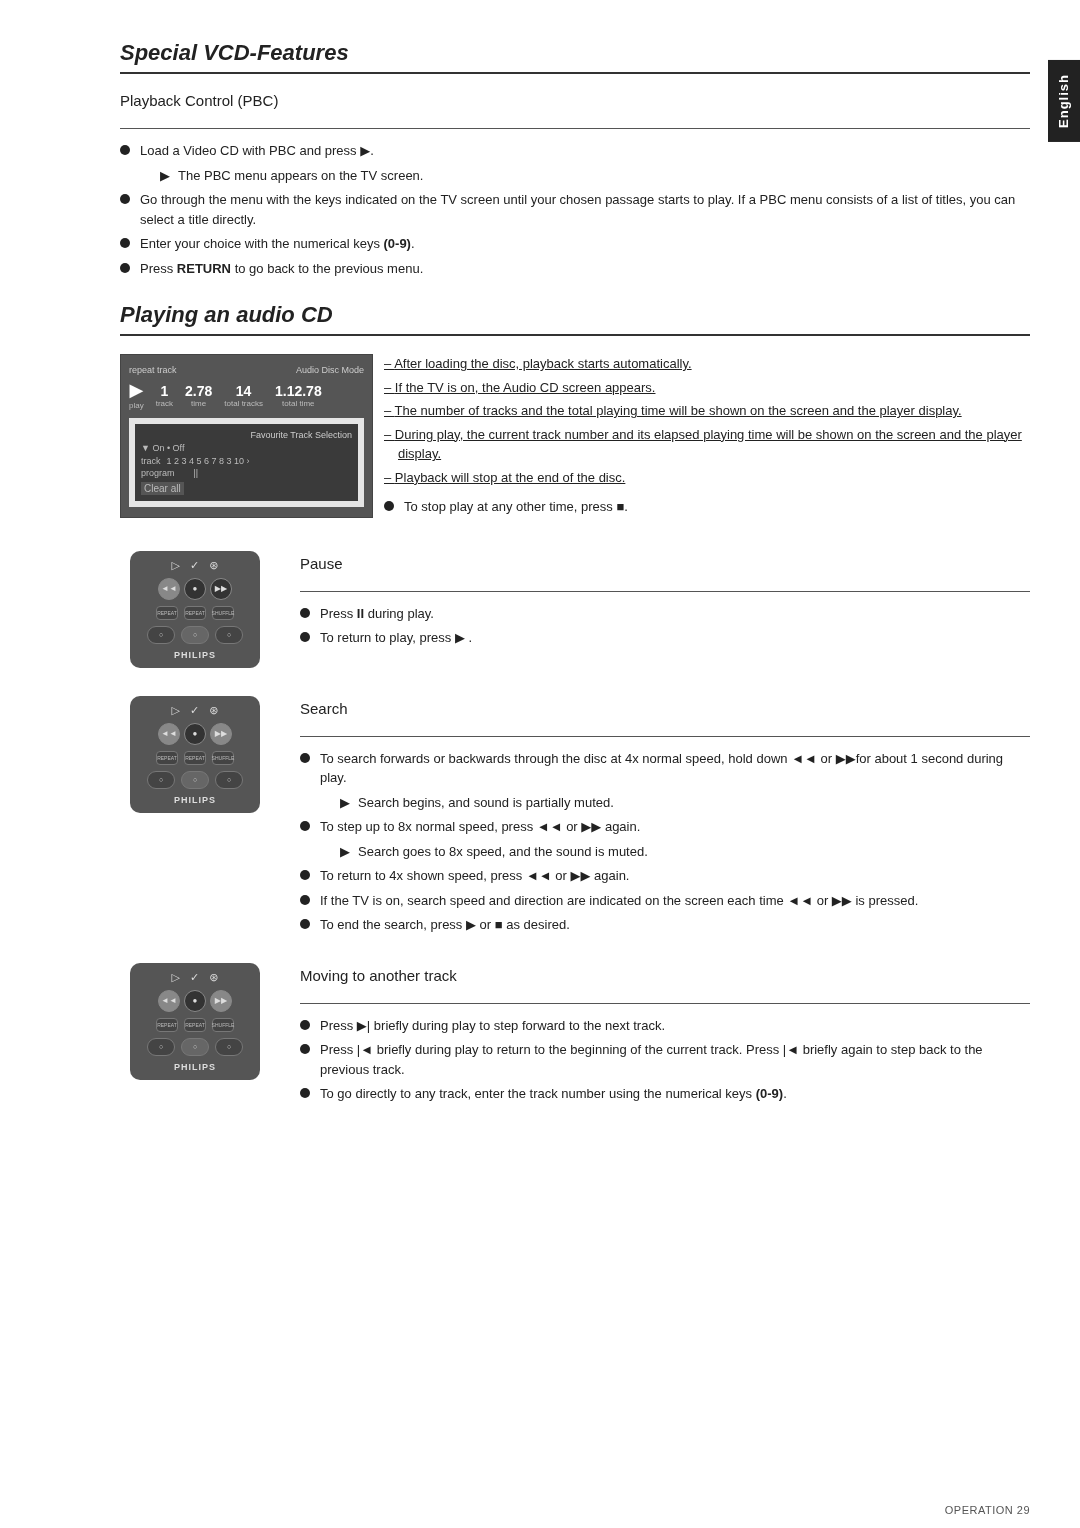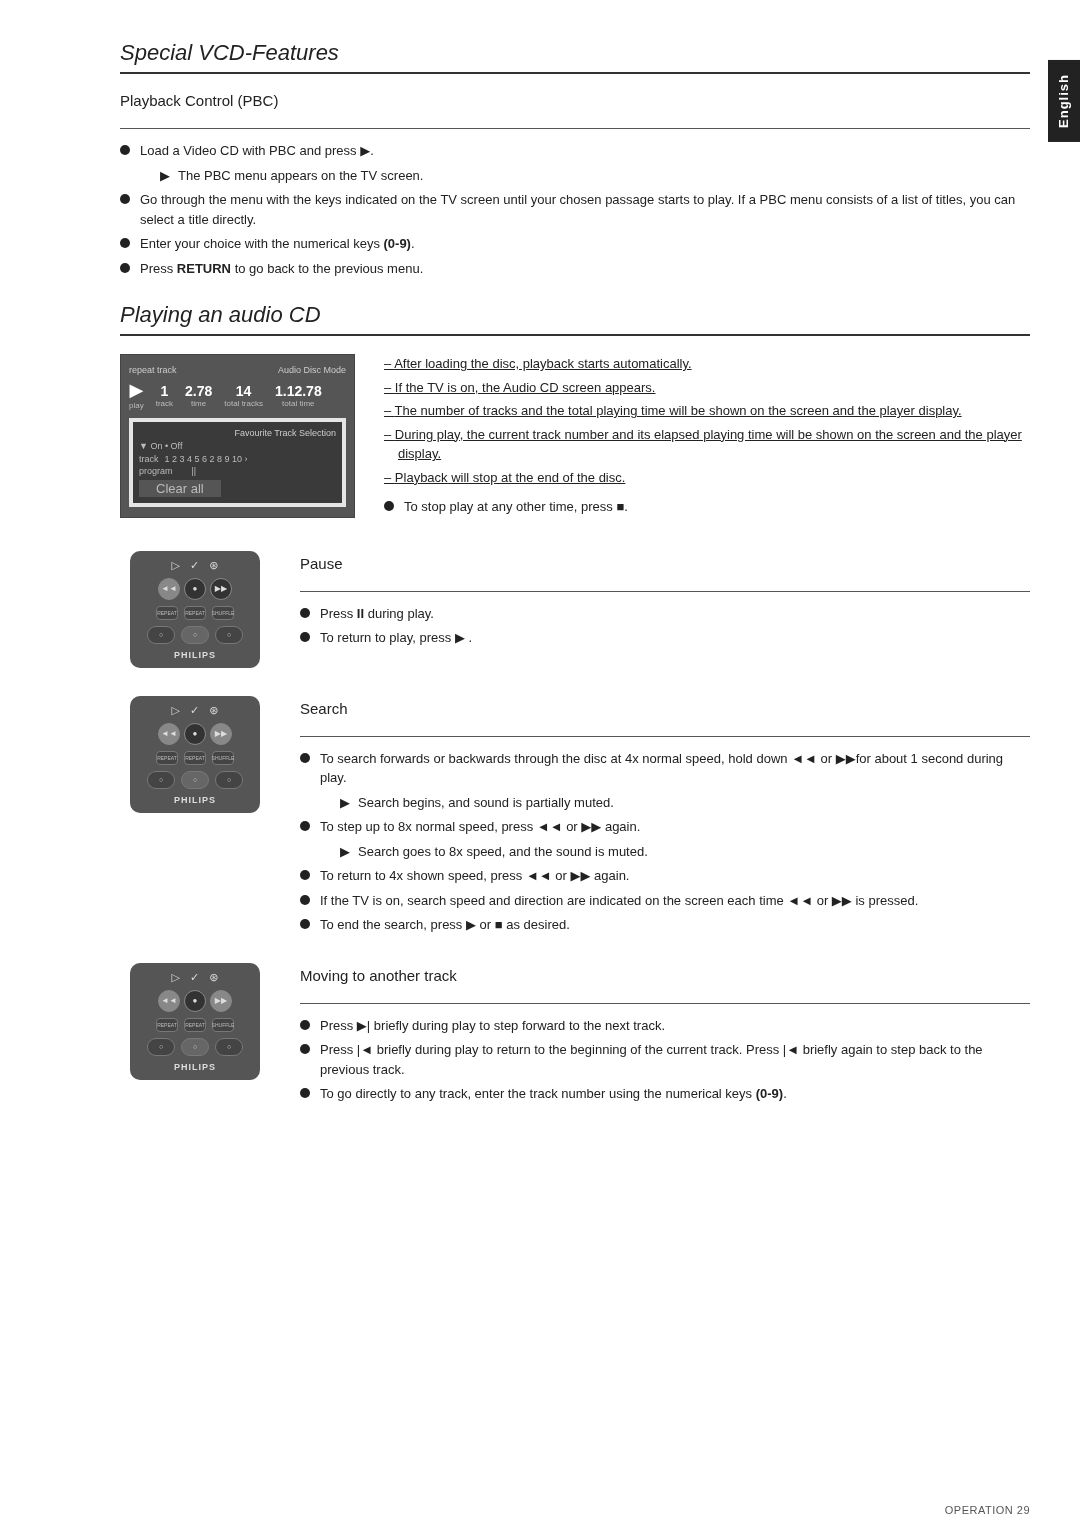--- a/index.html
+++ b/index.html
@@ -41,21 +41,21 @@
     .main-content {
       margin-left: 120px;
       margin-right: 50px;
       padding-top: 40px;
       flex: 1;
     }
 
     
     .section-title {
       font-size: 22px;
-      font-weight: normal;
+      font-weight: bold;
       border-bottom: 2px solid #333;
       padding-bottom: 6px;
       margin-bottom: 18px;
       font-style: italic;
     }
 
     .subsection-title {
       font-size: 15px;
       font-weight: normal;
       border-bottom: 1.5px solid #555;
@@ -106,21 +106,21 @@
       flex-shrink: 0;
     }
     .right-col {
       flex: 1;
     }
 
     
     .cd-screen {
       background: #555;
       border: 1px solid #444;
-      width: 235px;
+      width: 253px;
       padding: 10px 8px 10px 8px;
       font-size: 10px;
       color: #ddd;
     }
     .cd-screen .top-row {
       display: flex;
       justify-content: space-between;
       font-size: 9px;
       color: #ccc;
       margin-bottom: 4px;
@@ -144,40 +144,40 @@
     .cd-screen .data-label {
       font-size: 8px;
       color: #bbb;
     }
     .cd-screen .play-icon {
       font-size: 18px;
       color: #fff;
     }
     .cd-screen .fav-section {
       background: #3a3a3a;
-      border: 4px solid #e5e5e5;
+      border: 6px solid #e5e5e5;
       padding: 6px 6px;
       margin-top: 4px;
     }
     .cd-screen .fav-title {
       font-size: 9px;
       color: #ccc;
       text-align: right;
       margin-bottom: 3px;
     }
     .cd-screen .fav-onoff {
       font-size: 9px;
       color: #bbb;
       margin-bottom: 3px;
     }
     .cd-screen .fav-clear {
-      font-size: 13px;
+      font-size: 10px;
       color: #bbb;
       background: #555;
-      padding: 1px 17px;
+      padding: 1px 3px;
       display: inline-block;
     }
 
     
     .remote-wrap {
       display: flex;
       justify-content: center;
       margin-bottom: 10px;
     }
     .remote {
@@ -380,21 +380,21 @@
                 <span class="data-val">1.12.78</span>
                 <span class="data-label">total time</span>
               </div>
             </div>
 
             <div class="fav-section">
               <div class="fav-title">Favourite Track Selection</div>
               <div class="fav-onoff">▼ On • Off</div>
               <div style="display:flex; gap:6px; font-size:9px; color:#bbb; margin-bottom:2px;">
                 <span>track</span>
-                <span>1  2  3  4  5  6  2  8  9  10 ›</span>
+                <span>1  2  3  4  5  6  7  8  3  10 ›</span>
               </div>
               <div style="display:flex; gap:19px; font-size:9px; color:#bbb; margin-bottom:4px;">
                 <span>program</span>
                 <span>||</span>
               </div>
               <div class="fav-clear">Clear all</div>
             </div>
           </div>
         </div>
 

